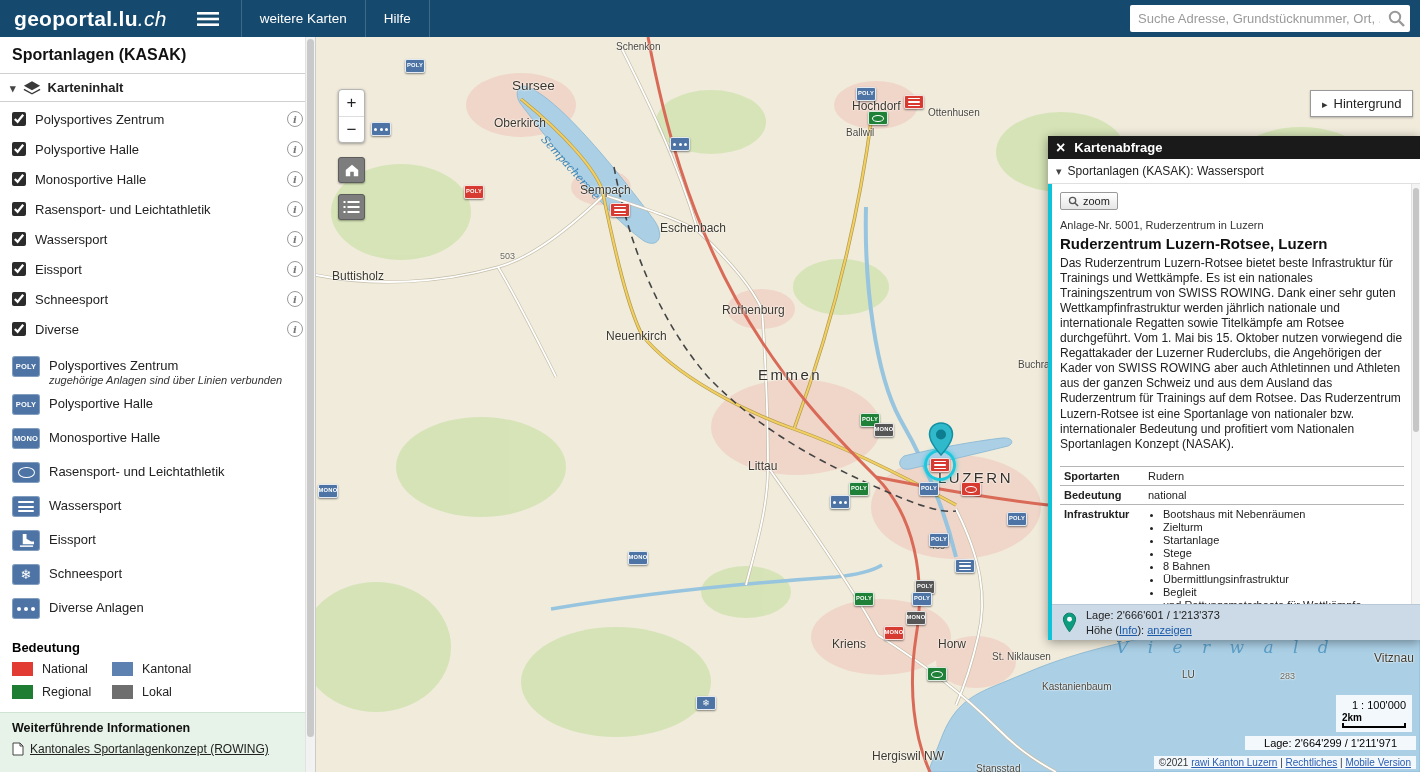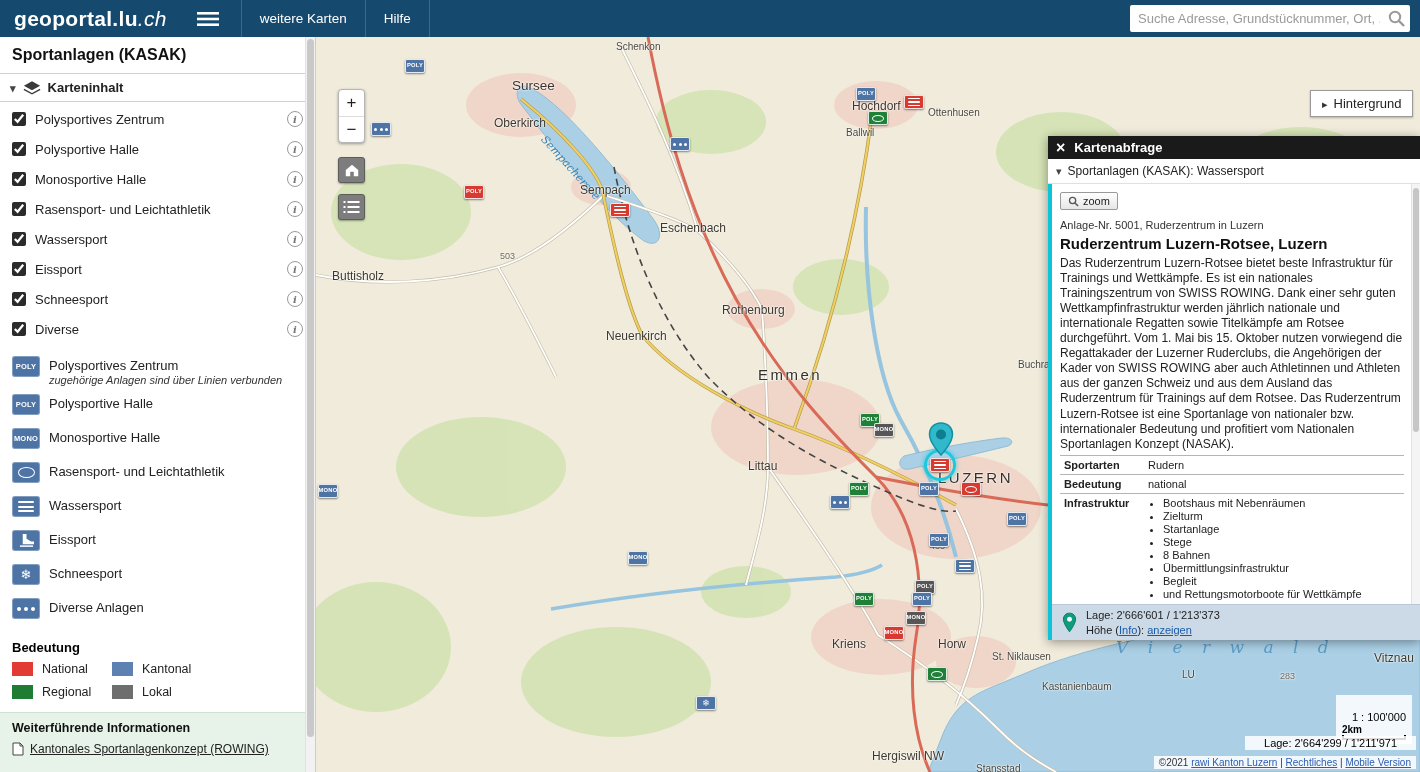--- a/index.html
+++ b/index.html
@@ -88,42 +88,42 @@
 
 .zoomctl{position:absolute;left:22px;top:52px;width:27px;background:#fff;border:1px solid #b5b5b5;border-radius:4px;box-shadow:0 1px 3px rgba(0,0,0,.35);z-index:10}
 .zbtn{display:flex;align-items:center;justify-content:center;height:26px;font-size:17px;color:#222;cursor:pointer}
 .zbtn + .zbtn{border-top:1px solid #ddd}
 .sqbtn{position:absolute;left:22px;width:27px;height:26px;background:#7d7d7d;border:1px solid #5d5d5d;border-radius:3px;display:flex;align-items:center;justify-content:center;cursor:pointer;z-index:10;box-shadow:0 1px 2px rgba(0,0,0,.35)}
 .home-btn{top:120px}
 .list-btn{top:157px}
 .hintergrund{position:absolute;left:994px;top:53px;height:27px;background:#fff;border:1px solid #9a9a9a;display:flex;align-items:center;padding:0 11px;font-size:13px;color:#222;cursor:pointer;z-index:10;box-shadow:0 1px 2px rgba(0,0,0,.25)}
 .chev-r::before{content:"▸";margin-right:6px;font-size:11px;color:#333}
 
-.scalebox{position:absolute;right:8px;top:658px;background:rgba(255,255,255,.85);padding:16px 6px 4px;z-index:9;text-align:right}
+.scalebox{position:absolute;right:8px;top:658px;background:rgba(255,255,255,.85);padding:4px 6px 4px;z-index:9;text-align:right}
 .scale-text{font-size:11px;color:#000}
 .scalebar{margin-top:1px;width:64px;margin-left:auto}
 .scalebar .lab{font-size:10px;font-weight:bold;text-align:left;line-height:1.1}
 .scalebar .bar{height:5px;border-left:2px solid #000;border-right:2px solid #000;border-bottom:2px solid #000}
 .coordsline{position:absolute;right:4px;top:699px;background:rgba(255,255,255,.85);padding:1px 19px;font-size:11px;color:#000;z-index:9}
 .copyline{position:absolute;right:4px;top:719px;background:rgba(255,255,255,.85);padding:1px 5px;font-size:10px;color:#333;z-index:9}
 .cp-link{color:#2a5db0;text-decoration:underline;cursor:pointer}
 
 
 .panel{position:absolute;left:1048px;top:136px;width:372px;height:504px;background:#fff;box-shadow:0 2px 10px rgba(0,0,0,.4);display:flex;flex-direction:column;z-index:20}
 .panel-header{height:23px;background:#1a1a1a;color:#fff;display:flex;align-items:center;padding:0 8px;gap:9px;flex:0 0 auto}
 .panel-close{font-size:16px;font-weight:bold;cursor:pointer;line-height:1}
 .panel-title{font-size:13px;font-weight:bold}
 .panel-section{display:flex;align-items:center;gap:6px;padding:5px 8px;font-size:12px;color:#222;border-bottom:1px solid #e0e0e0;cursor:pointer;flex:0 0 auto}
 .panel-wrap{position:relative;flex:1;display:flex;flex-direction:column;border-left:4px solid #0cc3d8;overflow:hidden}
 .panel-body{flex:1;padding:8px 16px 4px 8px;overflow:hidden}
 .zoom-btn{display:inline-flex;align-items:center;gap:4px;border:1px solid #999;background:linear-gradient(#fff,#e6e6e6);padding:2px 7px;font-size:11px;color:#222;border-radius:2px;cursor:pointer}
 .q-sub{font-size:11px;color:#333;margin-top:8px}
 .q-head{font-size:15px;font-weight:bold;color:#111;margin-top:4px}
 .q-desc{font-size:12px;line-height:1.26;color:#222;margin-top:4px}
-.q-table{width:100%;border-collapse:collapse;margin-top:3px;border-bottom:1px solid #b5b5b5}
+.q-table{width:100%;border-collapse:collapse;margin-top:14px;border-bottom:1px solid #b5b5b5}
 .q-table td{font-size:11px;padding:3px 4px;vertical-align:top;border-top:1px solid #b5b5b5;color:#222}
 .q-table td.key{font-weight:bold;width:84px}
 .q-table ul{margin:0;padding-left:15px}
 .q-table li{margin-bottom:1px}
 .panel-footer{height:36px;background:#ccdae7;display:flex;align-items:center;gap:9px;padding:0 10px;border-top:1px solid #b8c8d6;flex:0 0 auto}
 .pf-text{font-size:11px;color:#222;line-height:1.35}
 .pf-link{color:#1a5aa8;text-decoration:underline;cursor:pointer}
 .panel-scroll{position:absolute;right:0;top:0;bottom:36px;width:9px;background:#f4f4f4;border-left:1px solid #e2e2e2}
 .panel-thumb{position:absolute;left:1px;right:1px;top:4px;height:58%;background:#c6c6c6;border-radius:4px;cursor:pointer}
 </style>

